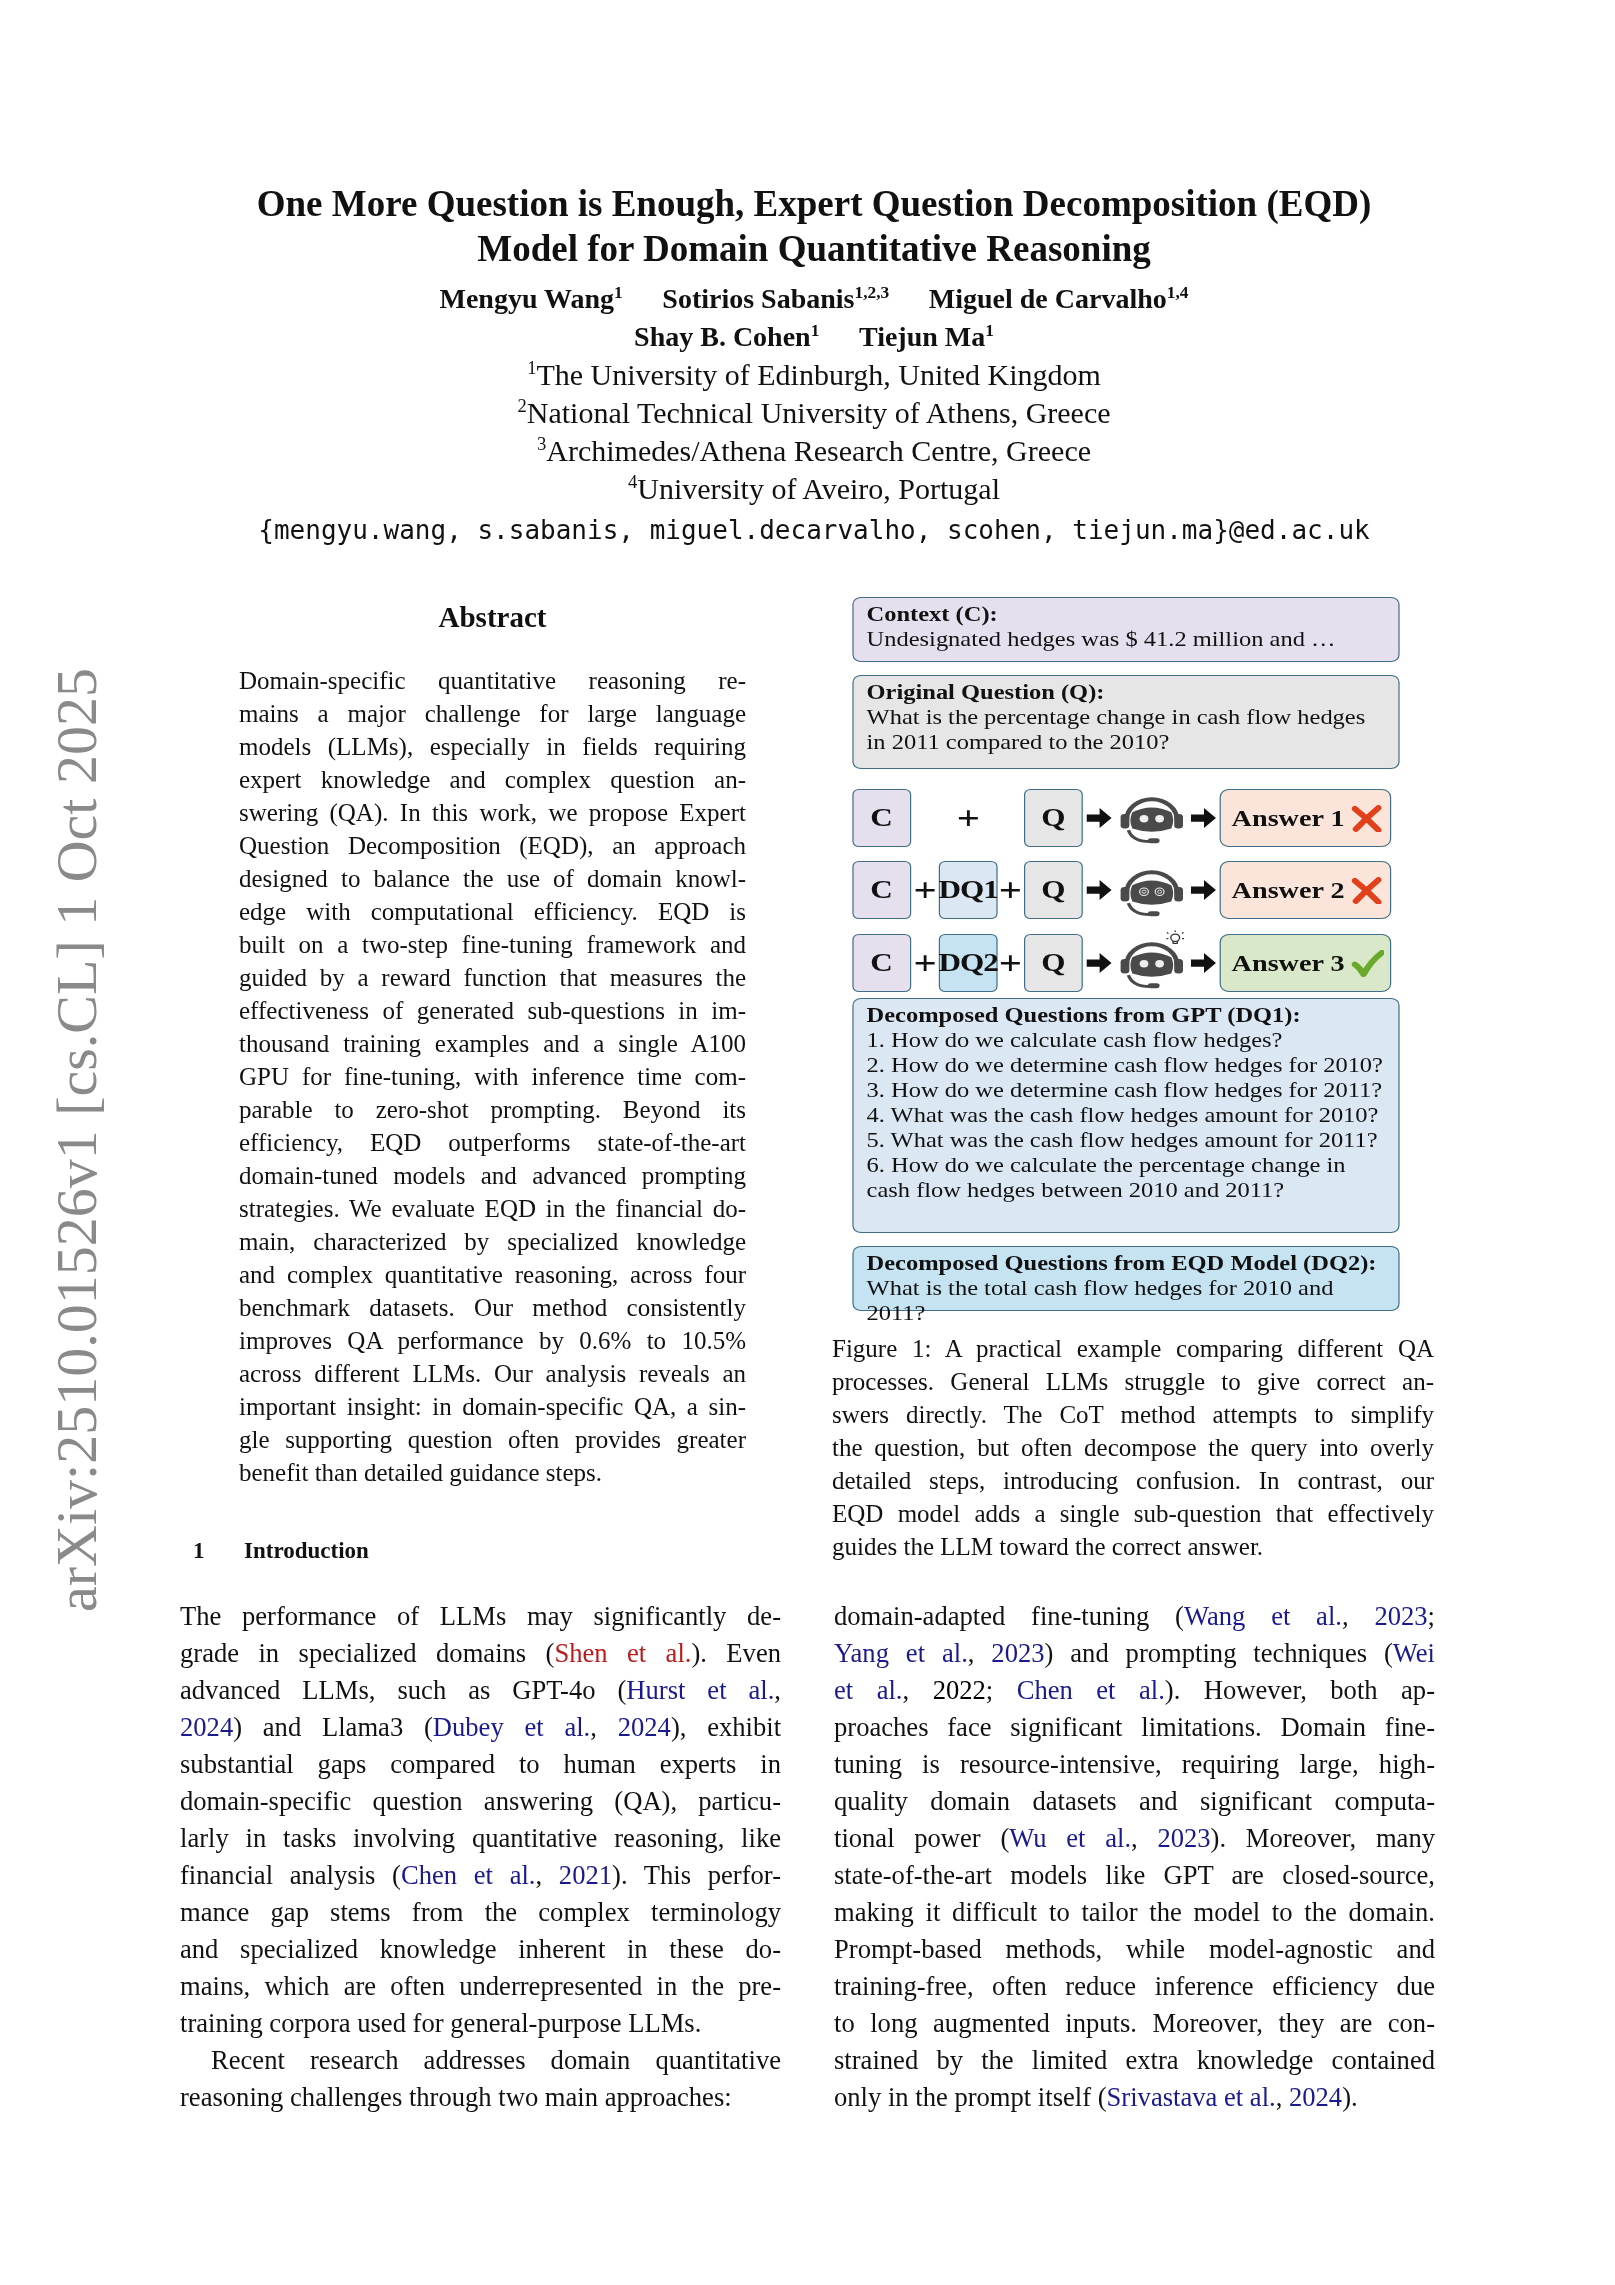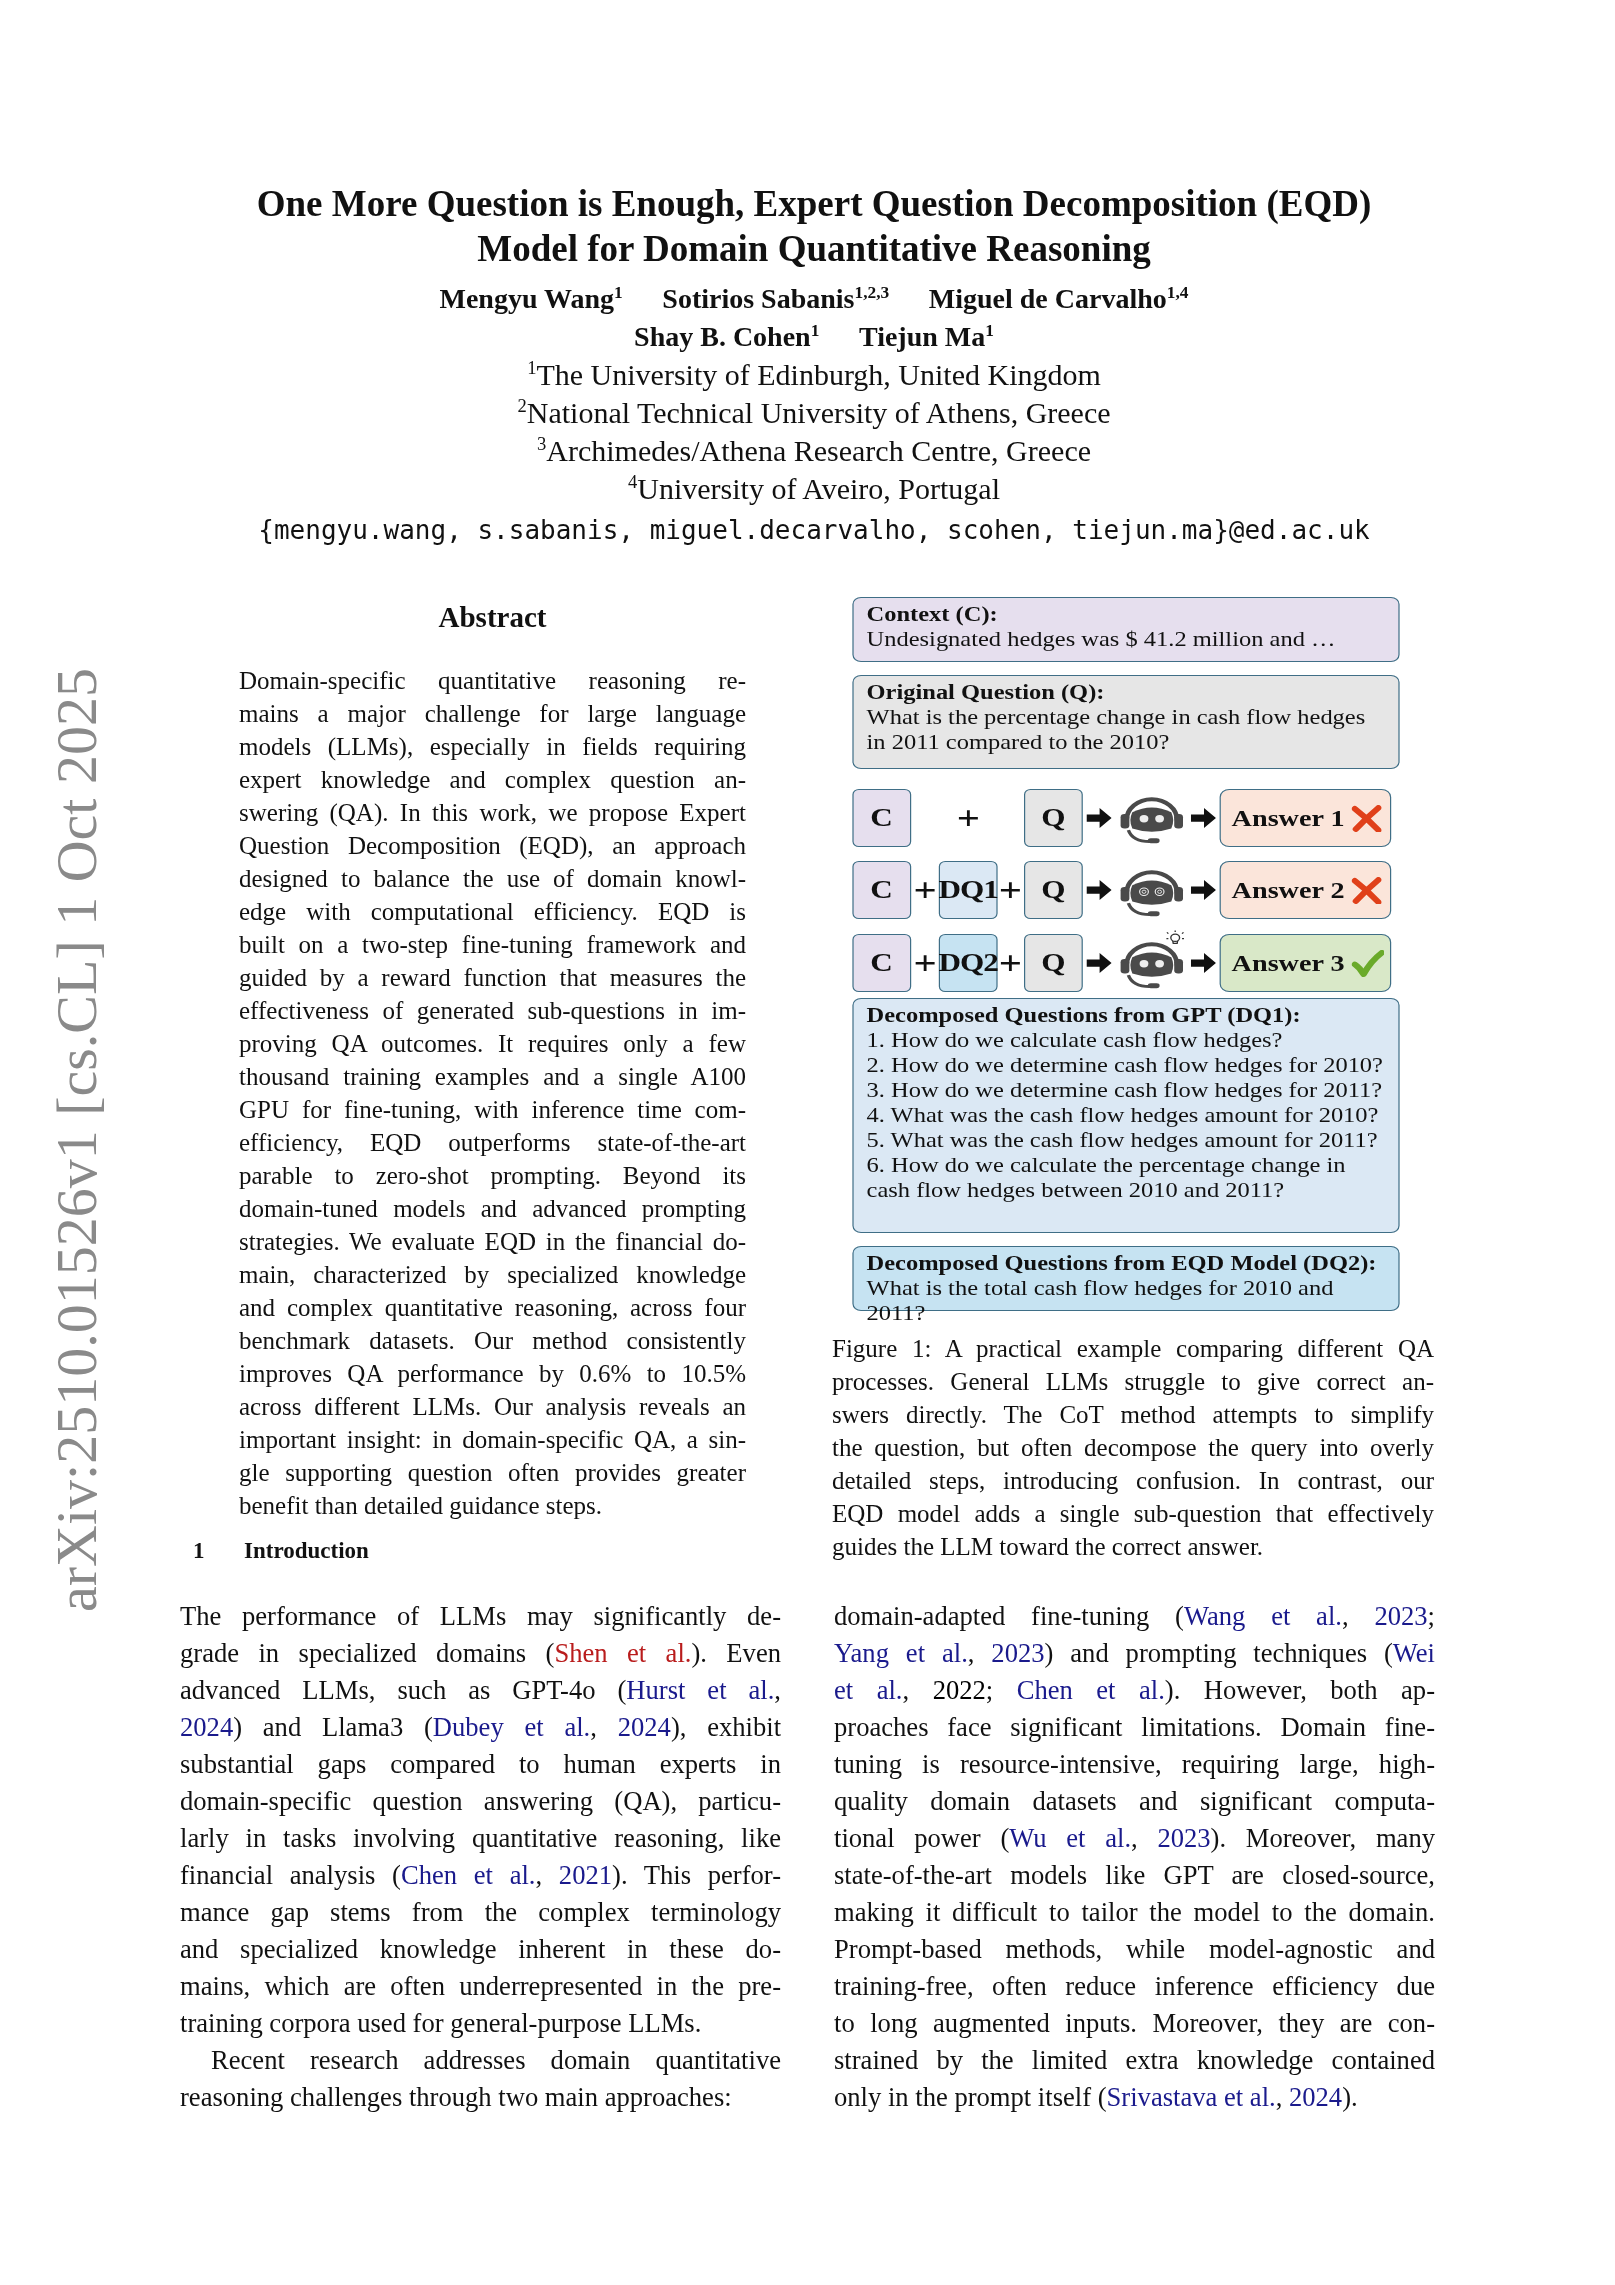--- a/index.html
+++ b/index.html
@@ -99,25 +99,24 @@
     <span class="l">mains a major challenge for large language</span>
     <span class="l">models (LLMs), especially in fields requiring</span>
     <span class="l">expert knowledge and complex question an-</span>
     <span class="l">swering (QA). In this work, we propose Expert</span>
     <span class="l">Question Decomposition (EQD), an approach</span>
     <span class="l">designed to balance the use of domain knowl-</span>
     <span class="l">edge with computational efficiency.  EQD is</span>
     <span class="l">built on a two-step fine-tuning framework and</span>
     <span class="l">guided by a reward function that measures the</span>
     <span class="l">effectiveness of generated sub-questions in im-</span>
-    <span class="l">proving QA outcomes.  It requires only a few</span>
     <span class="l">thousand training examples and a single A100</span>
     <span class="l">GPU for fine-tuning, with inference time com-</span>
+    <span class="l">parable to zero-shot prompting.  Beyond its</span>
     <span class="l">efficiency, EQD outperforms state-of-the-art</span>
-    <span class="l">parable to zero-shot prompting.  Beyond its</span>
     <span class="l">domain-tuned models and advanced prompting</span>
     <span class="l">strategies. We evaluate EQD in the financial do-</span>
     <span class="l">main, characterized by specialized knowledge</span>
     <span class="l">and complex quantitative reasoning, across four</span>
     <span class="l">benchmark datasets. Our method consistently</span>
     <span class="l">improves QA performance by 0.6% to 10.5%</span>
     <span class="l">across different LLMs. Our analysis reveals an</span>
     <span class="l">important insight: in domain-specific QA, a sin-</span>
     <span class="l">gle supporting question often provides greater</span>
     <span class="l last">benefit than detailed guidance steps.</span>

